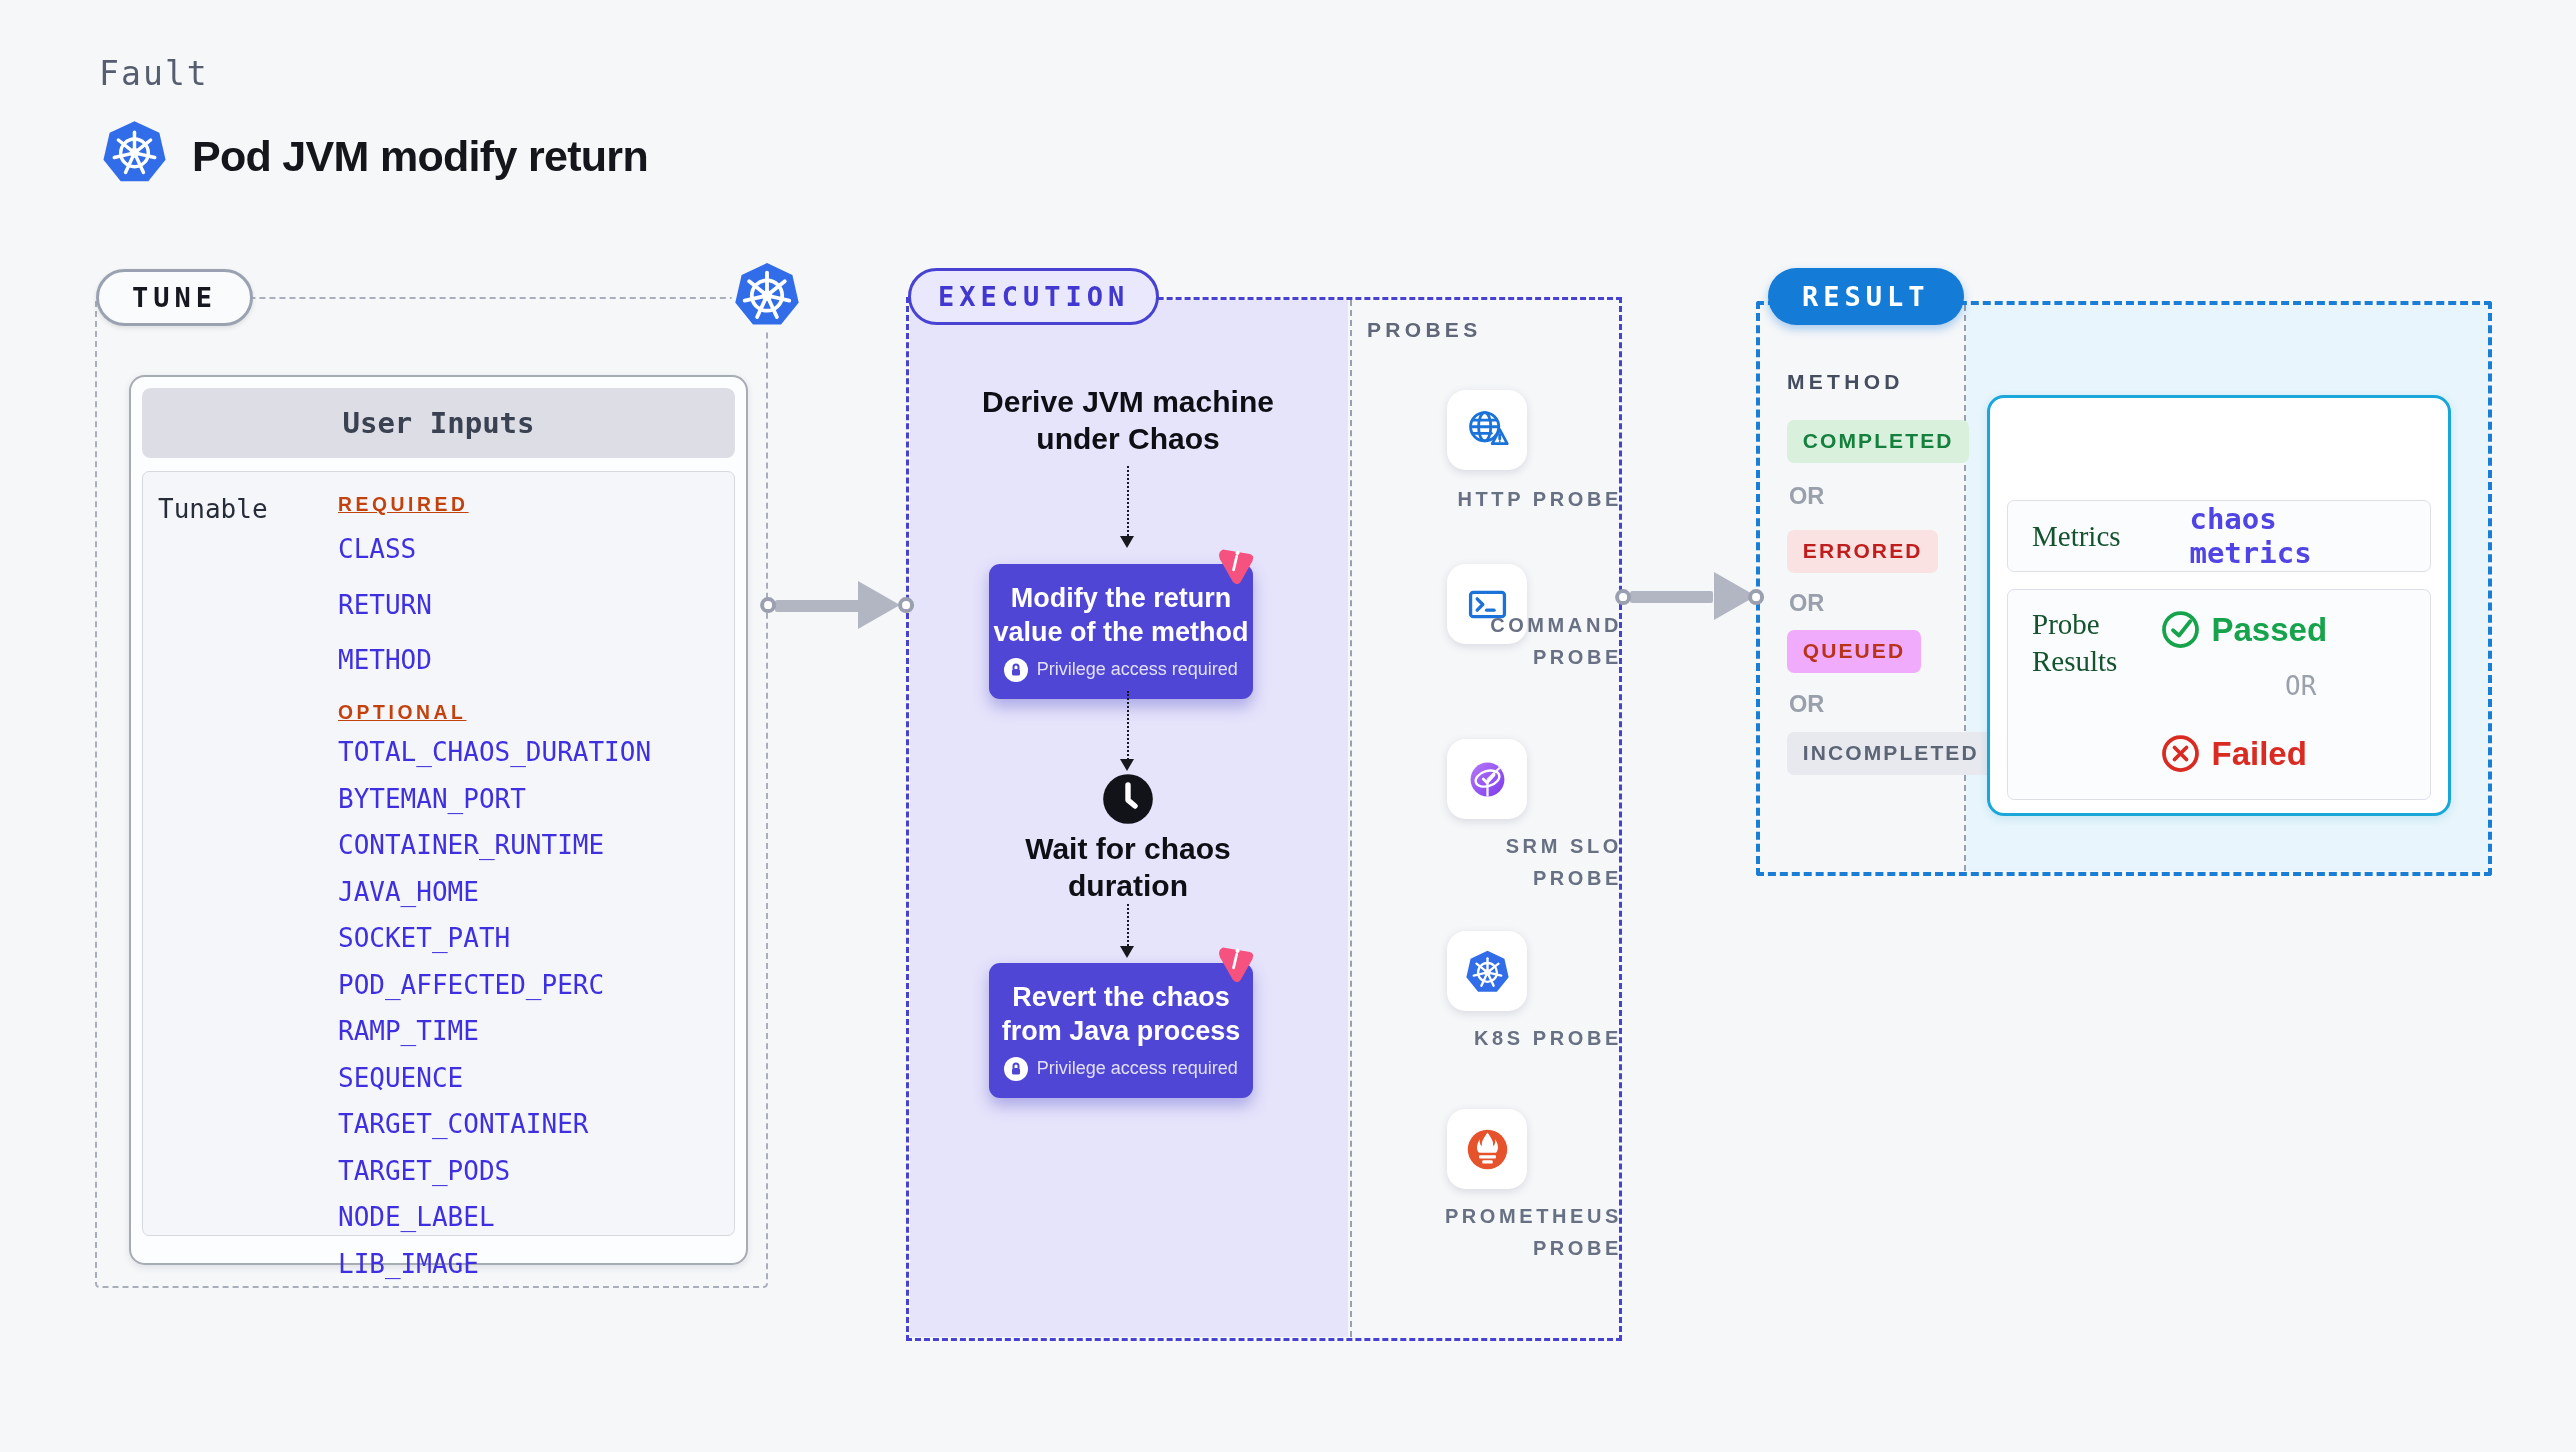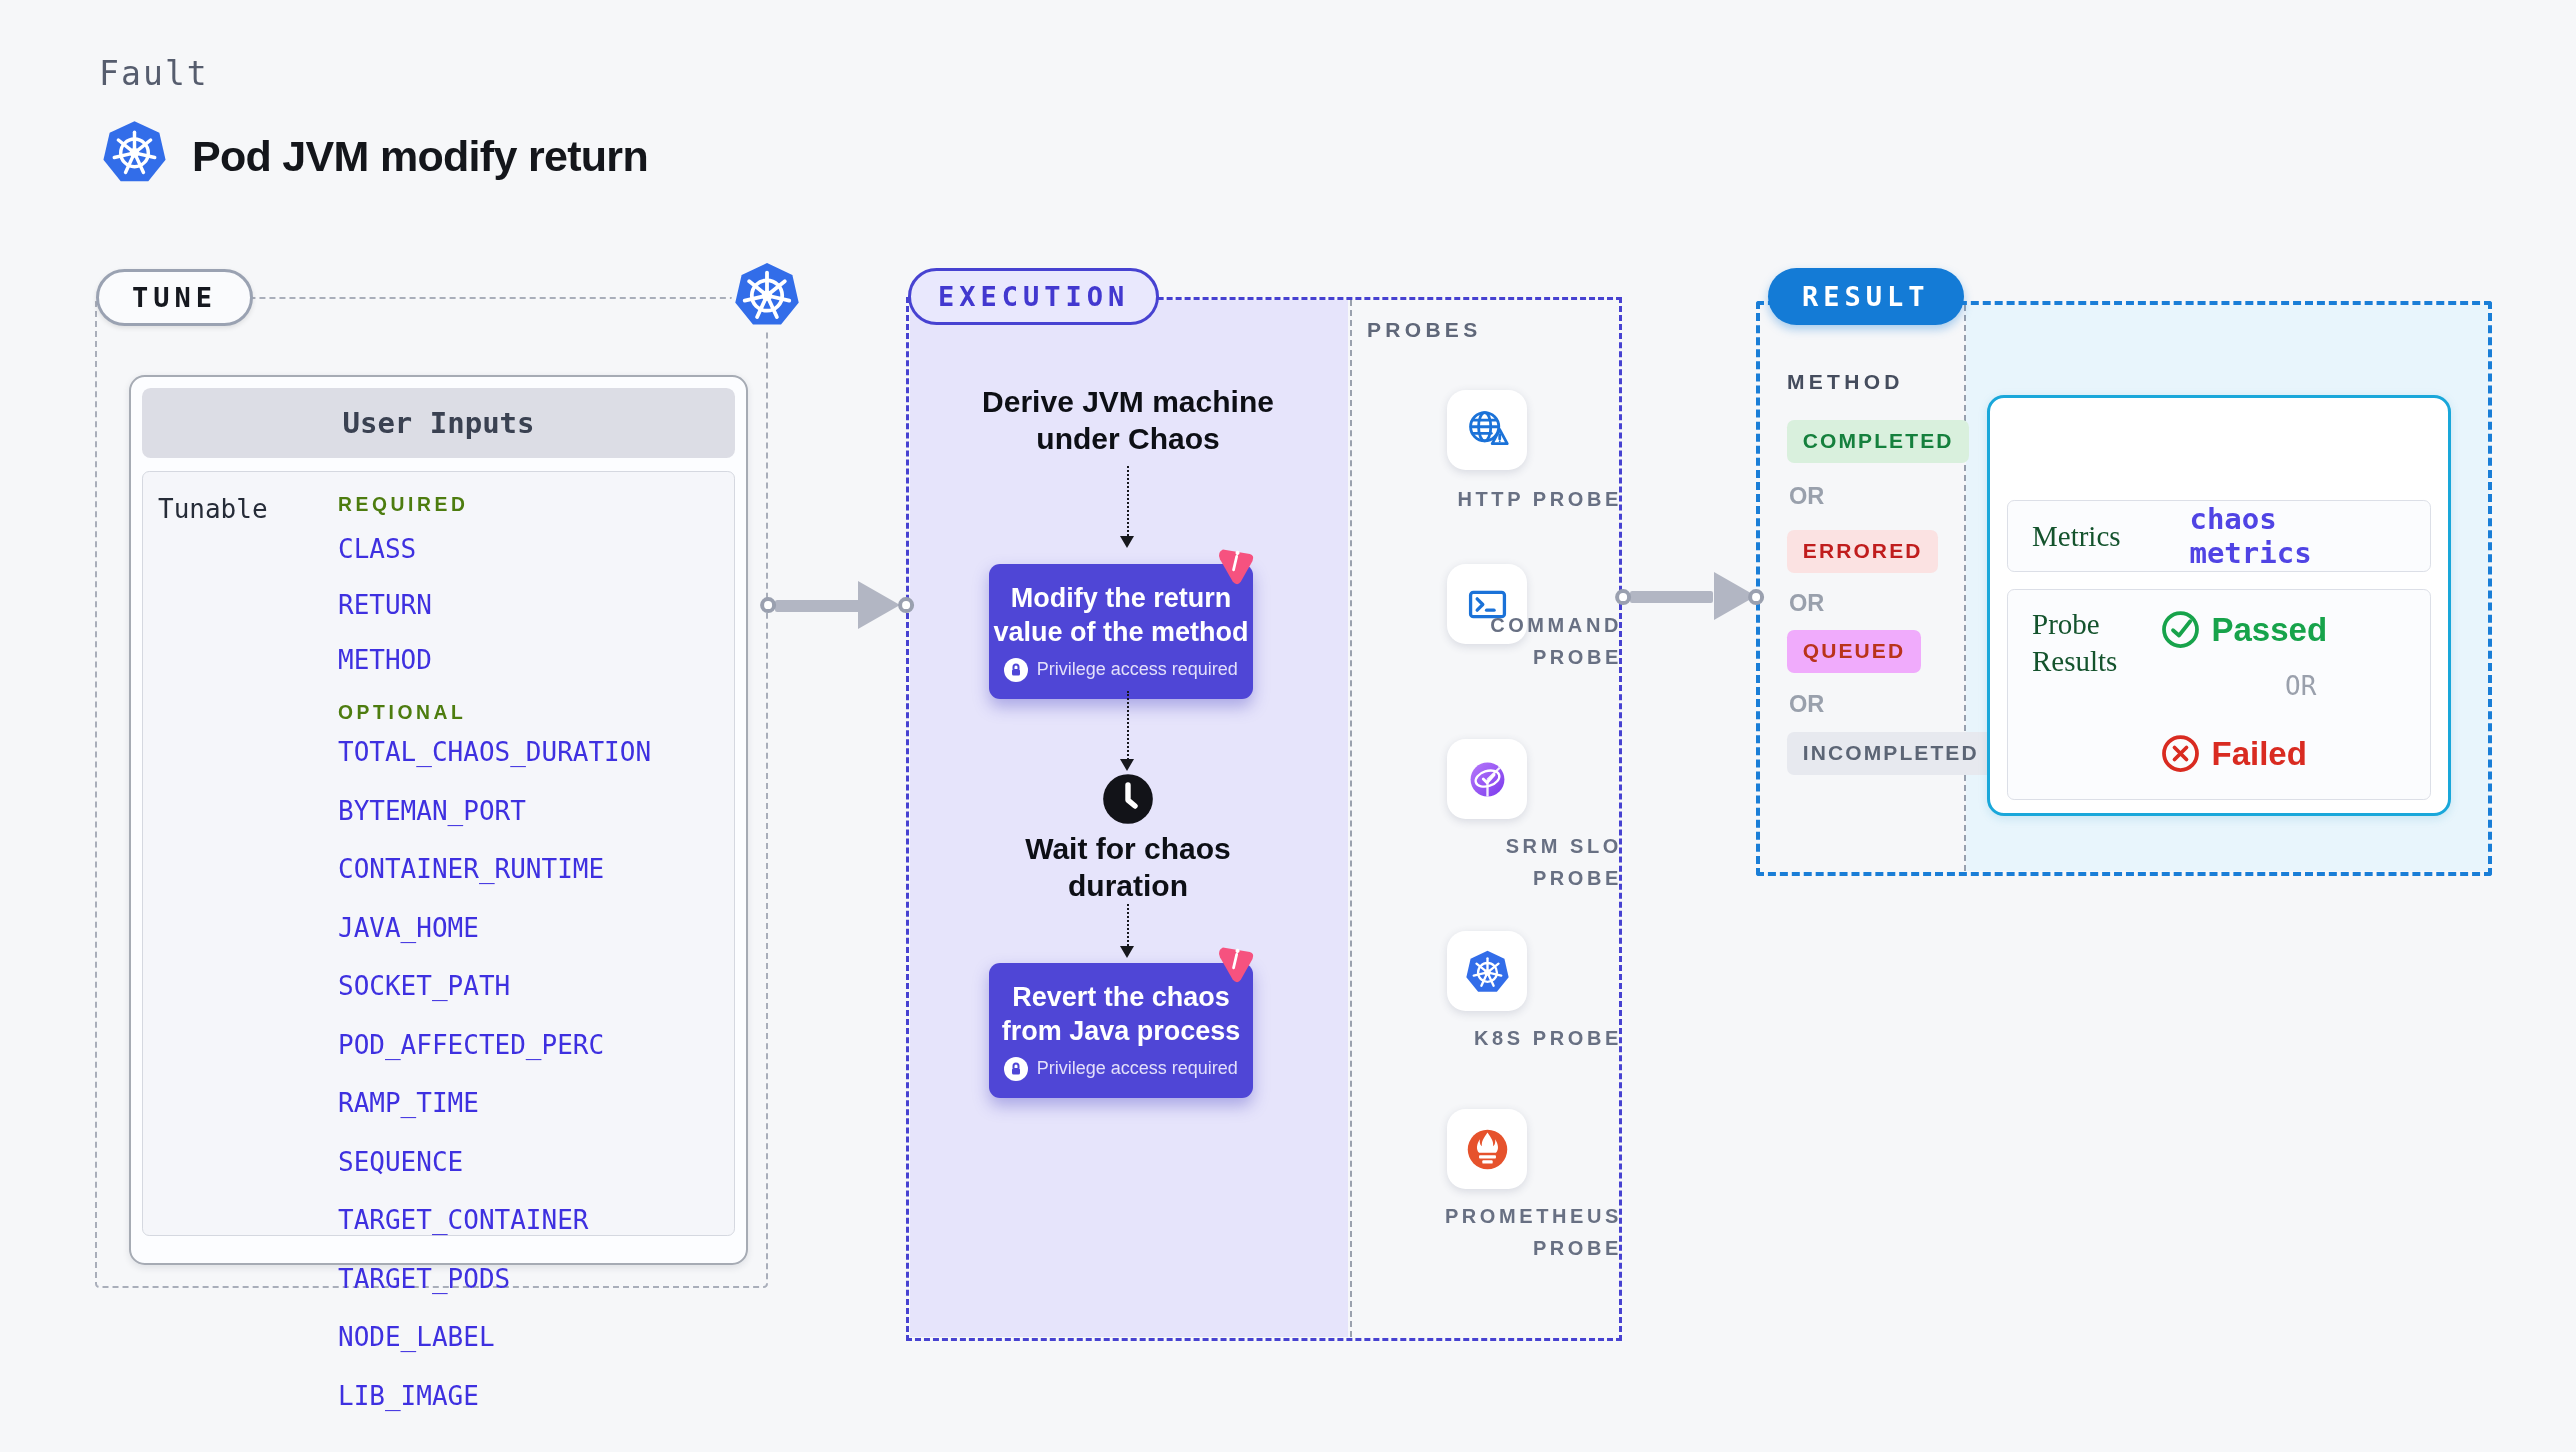--- a/index.html
+++ b/index.html
@@ -39,21 +39,21 @@
   .probelabel span { display:block; }
   .seclabel { position:absolute; font-weight:700; font-size:21px; letter-spacing:4.3px;
               color:#5f6779; z-index:3; }
   .badge { position:absolute; left:1787px; padding:9.3px 15.8px; border-radius:7.2px; font-weight:700;
            font-size:21px; letter-spacing:2.1px; z-index:3; white-space:nowrap; }
   .ortext { position:absolute; left:1789px; font-weight:600; font-size:23.6px; color:#99a0ac; z-index:3; }
   .itemlist { position:absolute; left:338px; display:flex; flex-direction:column; z-index:3; }
   .itemlist div { font-family:"DejaVu Sans Mono", monospace; font-size:26px; line-height:26.5px;
                   color:#3e30e0; cursor:pointer; }
   .grouplabel { position:absolute; left:338px; font-weight:700; font-size:19.3px; letter-spacing:3.6px;
-                color:#4d7c0f; z-index:3; }
+                color:#c2410c; z-index:3;text-decoration:underline; }
   .outrow-label { font-family:Liberation Serif, serif; font-size:29px; color:#14532d; }
   .resrow { position:absolute; display:flex; align-items:center; gap:11.5px; z-index:4; }
   .resrow svg { width:39px; height:39px; }
   .resrow .txt { font-size:33px; font-weight:700; }
 </style>
 </head>
 <body>
 
 <div id="canvas">
 
@@ -98,21 +98,21 @@
   <div class="abs mono" style="left:158px;top:494px;font-size:26px;color:#262c38;z-index:4;">Tunable</div>
 
   <div class="grouplabel" style="top:494px;">REQUIRED</div>
   <div class="itemlist" style="top:536px;gap:29px;">
     <div>CLASS</div>
     <div>RETURN</div>
     <div>METHOD</div>
   </div>
 
   <div class="grouplabel" style="top:702px;">OPTIONAL</div>
-  <div class="itemlist" style="top:739px;gap:32px;">
+  <div class="itemlist" style="top:739px;gap:20px;">
     <div>TOTAL_CHAOS_DURATION</div>
     <div>BYTEMAN_PORT</div>
     <div>CONTAINER_RUNTIME</div>
     <div>JAVA_HOME</div>
     <div>SOCKET_PATH</div>
     <div>POD_AFFECTED_PERC</div>
     <div>RAMP_TIME</div>
     <div>SEQUENCE</div>
     <div>TARGET_CONTAINER</div>
     <div>TARGET_PODS</div>

